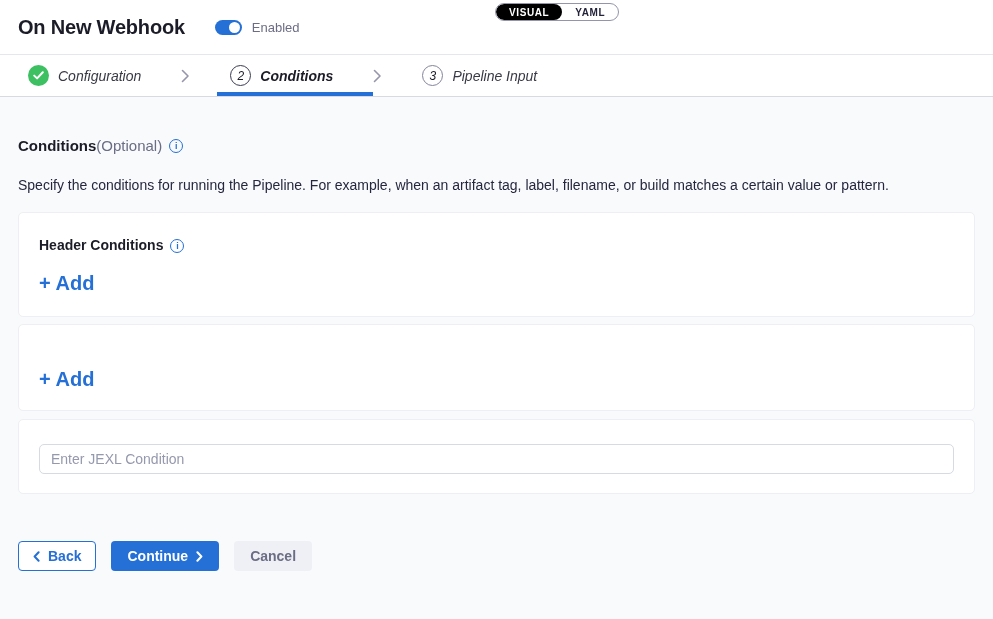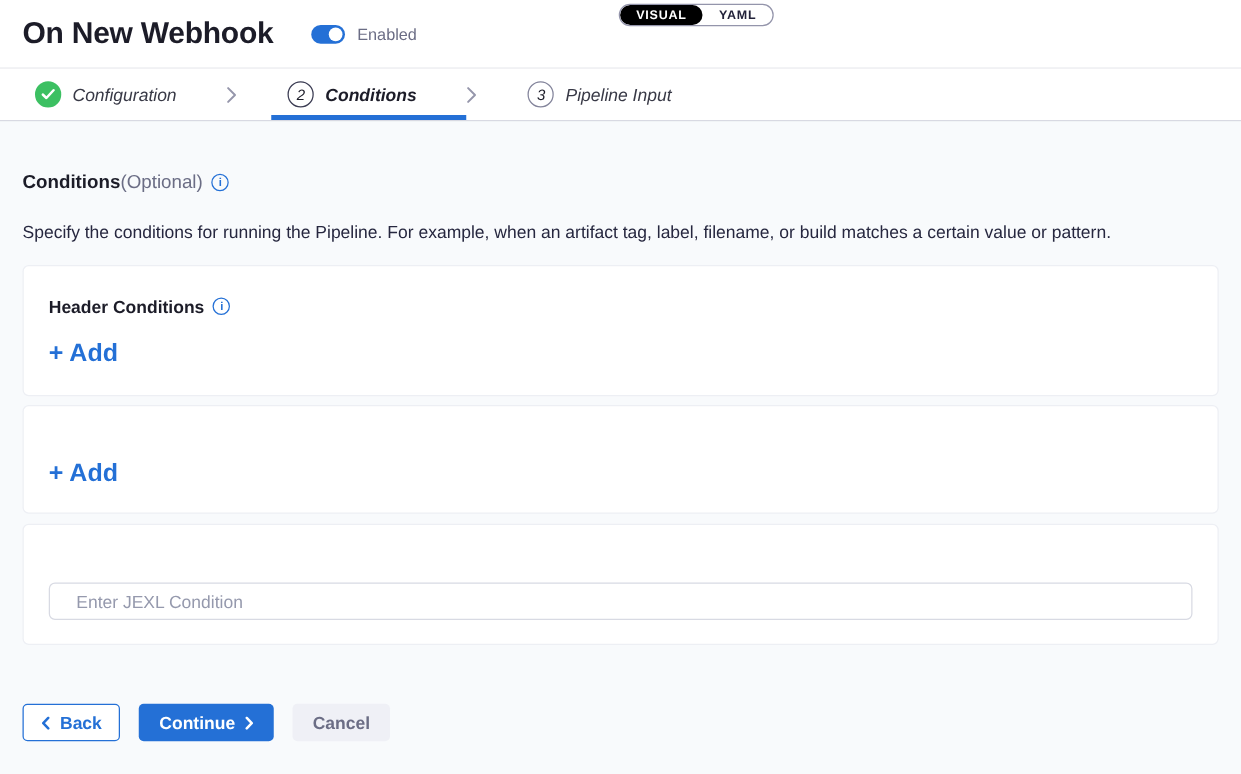--- a/index.html
+++ b/index.html
@@ -21,21 +21,21 @@
     width:993px;height:619px;overflow:hidden;background:#fff;
     font-family:"Liberation Sans","DejaVu Sans",sans-serif;
     color:var(--navy);
   }
   
   .app-header{
     position:relative;height:55px;background:#fff;
     border-bottom:1px solid var(--div1);
     display:flex;align-items:center;padding:0 18px;
   }
-  .page-title{font-size:24px;font-weight:700;letter-spacing:-0.2px;color:var(--navy);}
+  .page-title{font-size:20px;font-weight:700;letter-spacing:-0.2px;color:var(--navy);}
   .toggle{
     position:relative;width:27px;height:15px;border-radius:9px;
     background:var(--accent);margin-left:30px;cursor:pointer;flex:none;
   }
   .toggle .knob{
     position:absolute;top:2px;right:2px;width:11px;height:11px;border-radius:50%;background:#fff;
   }
   .toggle-label{margin-left:10px;font-size:13px;color:var(--grey);}
   .seg-control{
     position:absolute;left:495px;top:3px;height:18px;
@@ -82,30 +82,30 @@
   }
   .info-icon::after{content:"i";}
   .section-desc{margin-top:24px;font-size:14px;color:#26273F;line-height:15px;}
   .card{
     background:#fff;border:1px solid var(--card-border);border-radius:5px;
     padding:24px 20px 22px 20px;
   }
   .card.first{margin-top:19px;}
   .card.mid{margin-top:7px;padding-bottom:20px;}
   .card.last{margin-top:8px;padding-bottom:19px;}
-  .card-title-row{display:flex;align-items:center;}
+  .card-title-row{display:flex;align-items:flex-end;}
   .card-title{font-size:14px;font-weight:700;color:var(--navy);line-height:16px;}
   .add-link{
     display:inline-block;margin-top:22px;font-size:20px;font-weight:700;
     color:var(--accent);line-height:16px;cursor:pointer;text-decoration:none;
   }
   .jexl-input{
-    display:block;width:100%;height:30px;margin-top:22px;
+    display:block;width:100%;height:30px;
     border:1px solid #D8DAE3;border-radius:5px;background:#fff;
-    padding:0 21px;font-size:14px;color:var(--navy);outline:none;
+    padding:0 11px;font-size:14px;color:var(--navy);outline:none;
     font-family:"Liberation Sans","DejaVu Sans",sans-serif;
   }
   .jexl-input::placeholder{color:var(--placeholder);}
   
   .footer{display:flex;align-items:center;gap:15px;margin-top:47px;}
   .btn{
     height:30px;border-radius:4px;display:inline-flex;align-items:center;
     font-size:14px;font-weight:700;cursor:pointer;border:none;padding:0 14px;gap:8px;
     font-family:"Liberation Sans","DejaVu Sans",sans-serif;
   }

